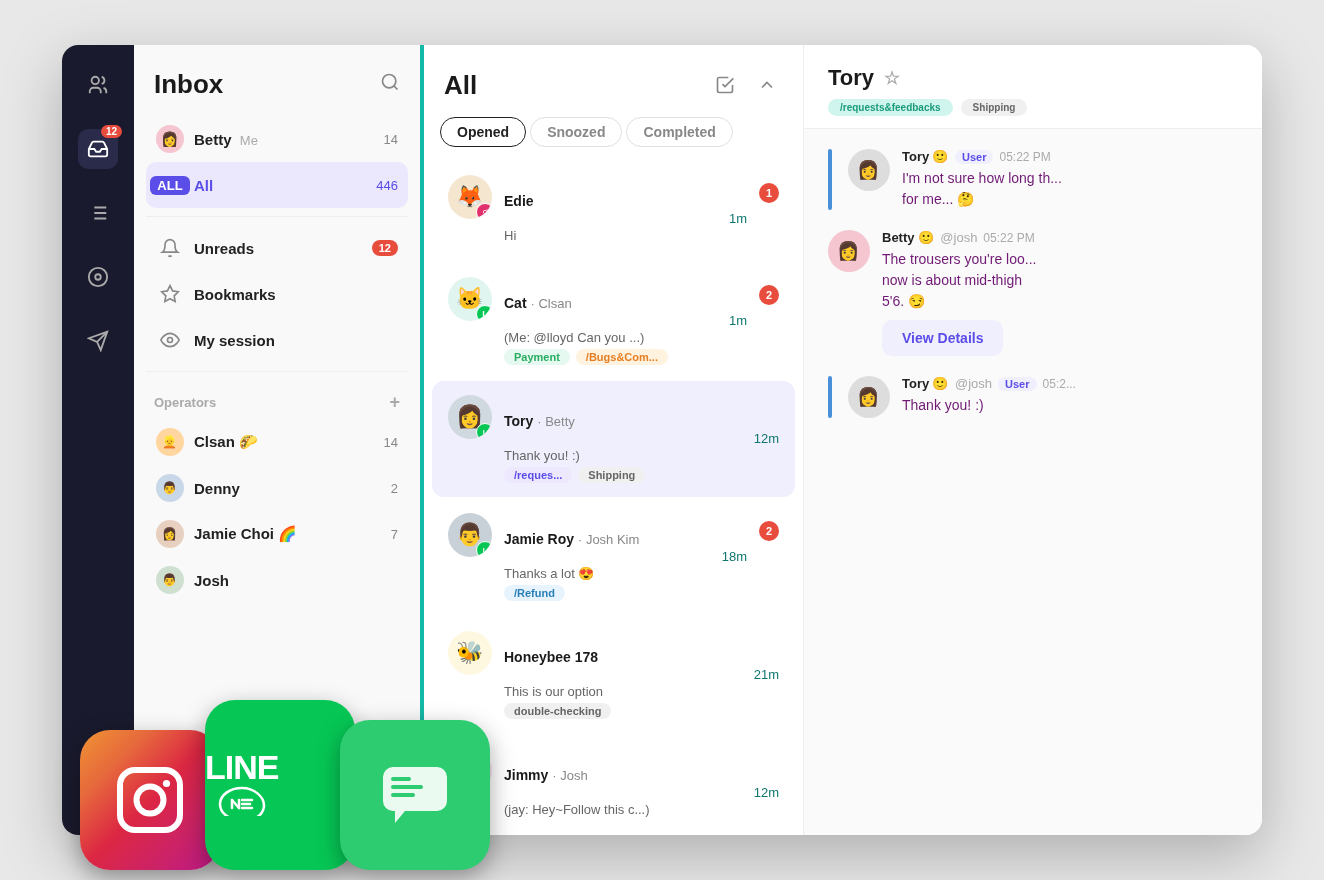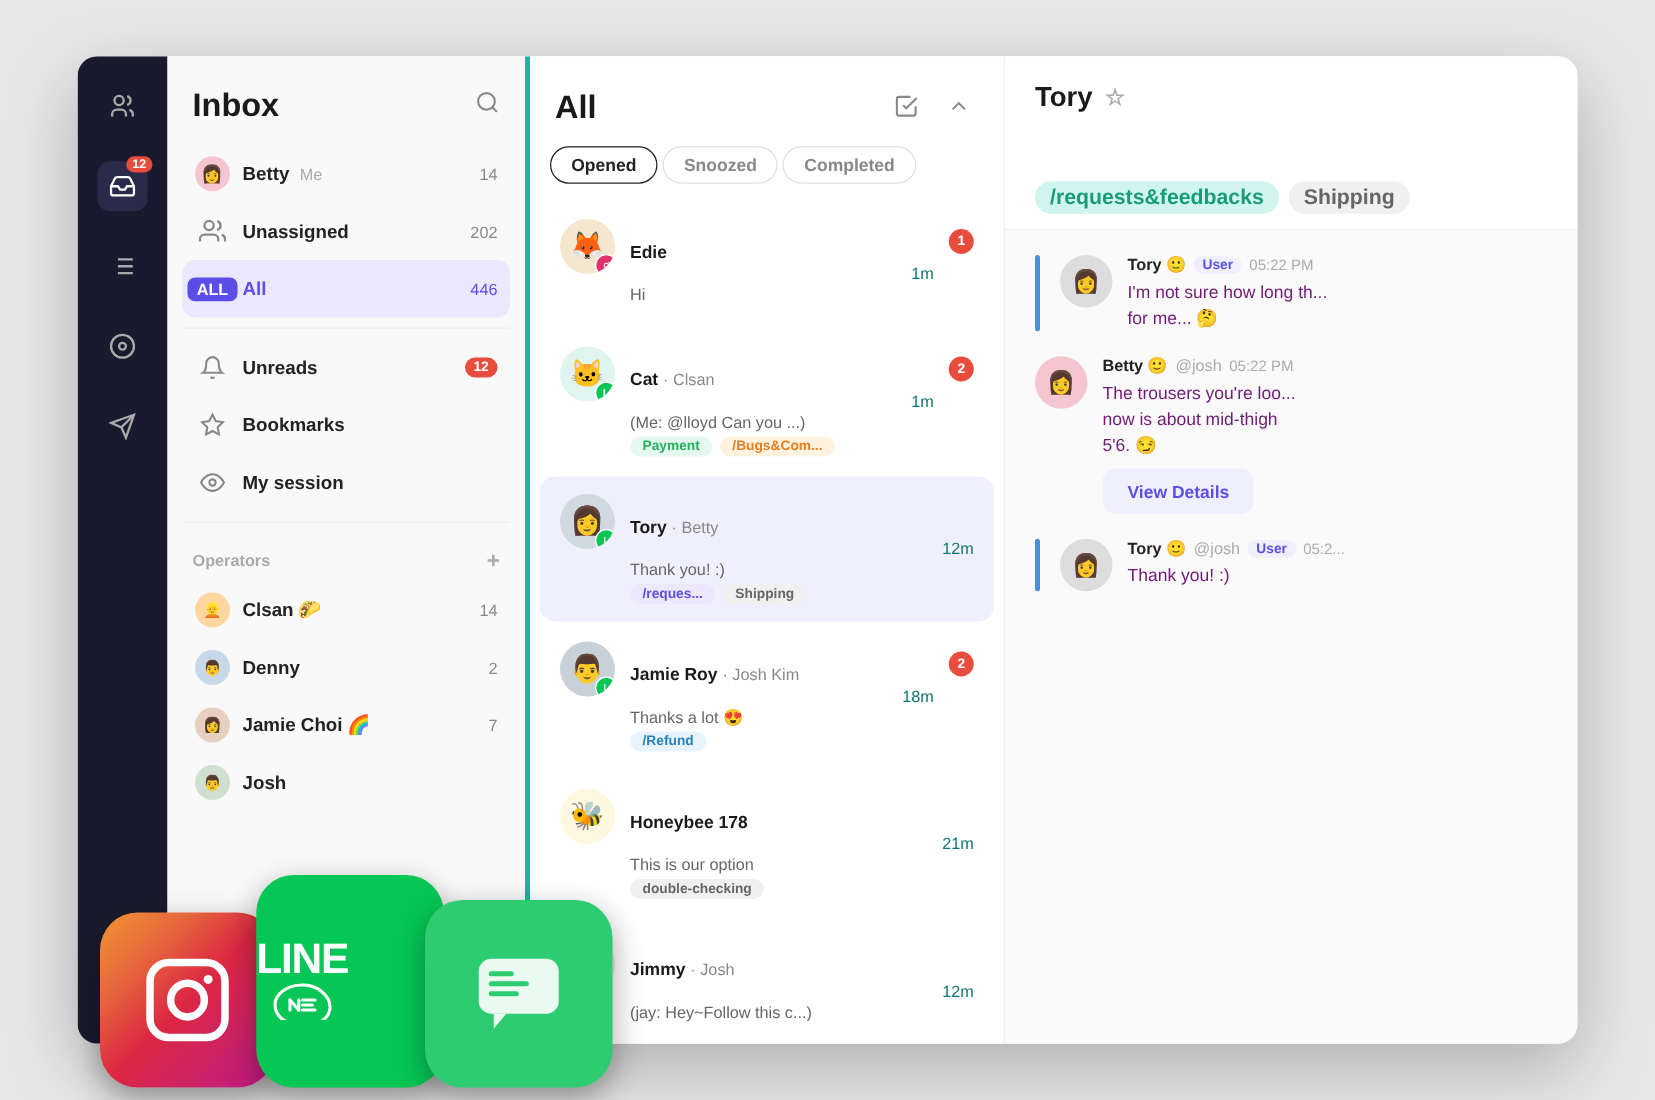--- a/index.html
+++ b/index.html
@@ -352,23 +352,22 @@
       margin-bottom: 8px;
     }
     .star-icon { color: #aaa; font-size: 18px; cursor: pointer; }
     .chat-tags {
       display: flex;
       gap: 8px;
     }
     .chat-tag {
       padding: 3px 12px;
       border-radius: 16px;
-      font-size: 17px;
+      font-size: 10px;
       font-weight: 600;
-      margin-top: 46px;
     }
     .chat-tag-teal { background: #d0f5ef; color: #1a9b7b; }
     .chat-tag-gray { background: #f0f0f0; color: #666; }
     .chat-messages {
       flex: 1;
       overflow-y: auto;
       padding: 20px 24px;
       display: flex;
       flex-direction: column;
       gap: 20px;
@@ -493,32 +492,20 @@
     <div class="inbox-list">
 
       <div class="inbox-item">
         <div class="avatar-sm" style="background: #f5c6d0;">
           <span style="font-size:14px;">👩</span>
         </div>
         <span class="item-label">Betty &nbsp;<span style="color:#aaa;font-weight:400;font-size:13px;text-align:center;">Me</span></span>
         <span class="item-count">14</span>
       </div>
 
-      <div class="inbox-item">
-        <div class="item-icon">
-          <svg width="22" height="22" viewBox="0 0 24 24" fill="none" stroke="#888" stroke-width="2">
-            <path d="M17 21v-2a4 4 0 0 0-4-4H5a4 4 0 0 0-4 4v2"></path>
-              <circle cx="9" cy="7" r="4"></circle>
-            <path d="M23 21v-2a4 4 0 0 0-3-3.87"></path>
-              <path d="M16 3.13a4 4 0 0 1 0 7.75"></path>
-          </svg>
-        </div>
-        <span class="item-label">Unassigned</span>
-        <span class="item-count">202</span>
-      </div>
 
       <div class="inbox-item active">
         <div class="item-icon">
           <span class="all-chip">ALL</span>
         </div>
         <span class="item-label">All</span>
         <span class="item-count">446</span>
       </div>
     </div>
 

